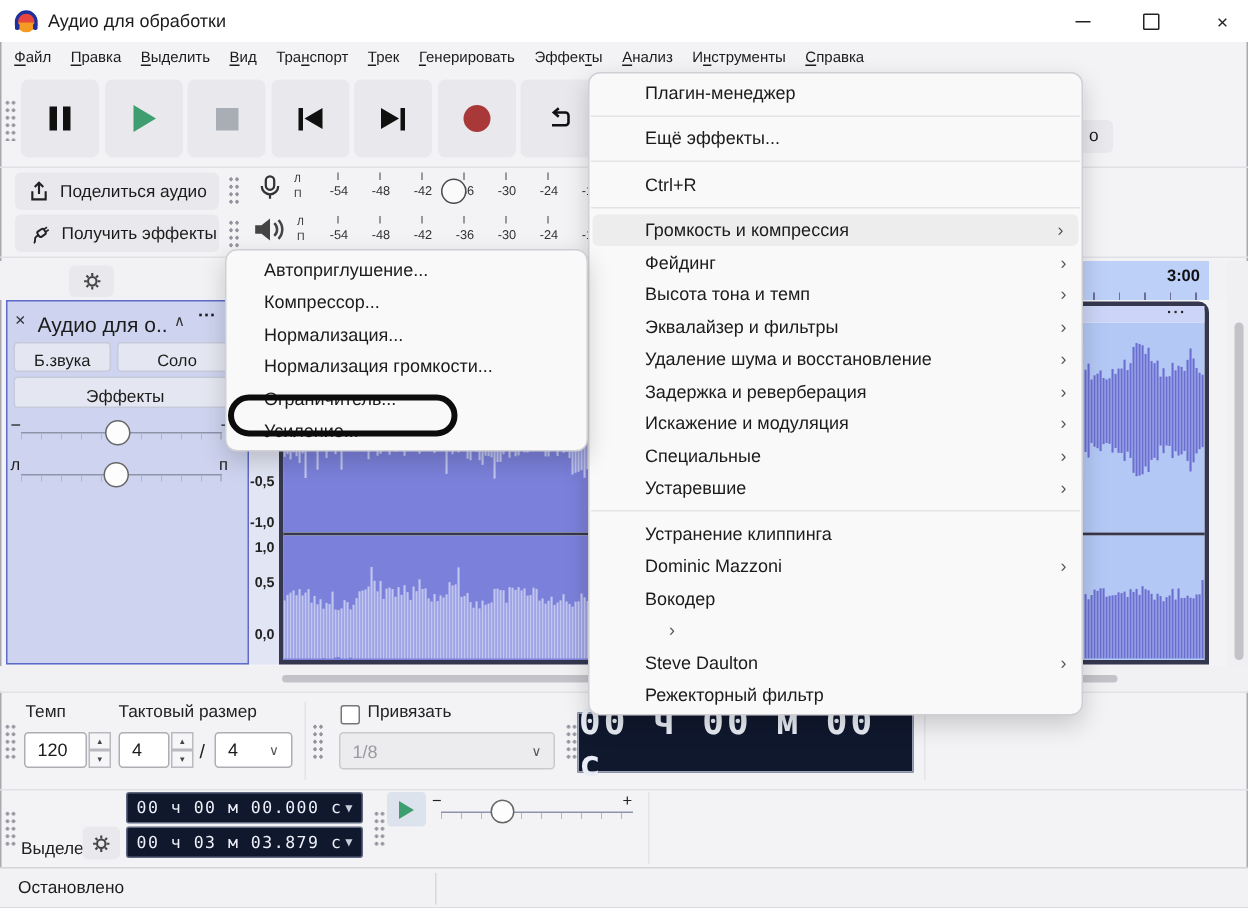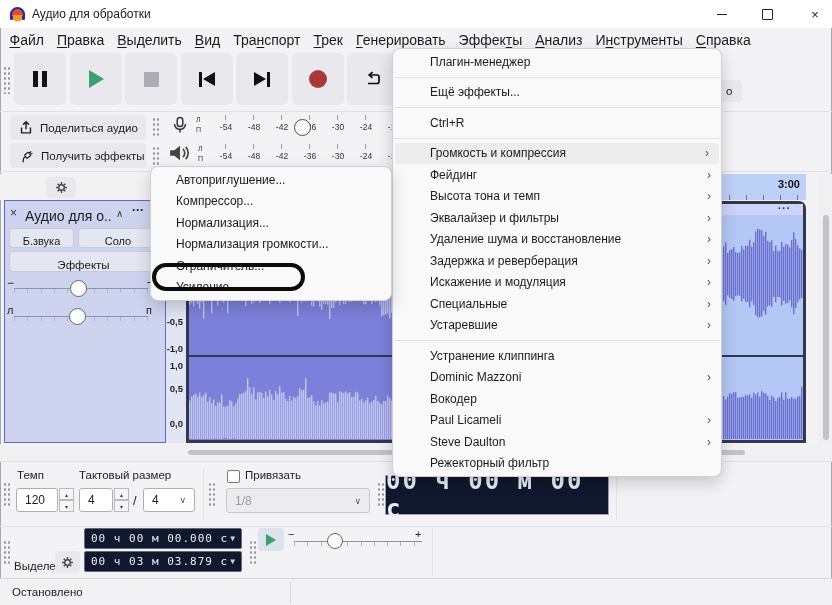--- a/index.html
+++ b/index.html
@@ -6,21 +6,21 @@
   #app{position:relative;width:832px;height:605px;background:#f3f3f6;overflow:hidden;
        font-family:"Liberation Sans",sans-serif;color:#1b1b1b;box-shadow:inset 0 0 0 1px #a8a8ae;}
   .abs{position:absolute;}
   
   .titlebar{position:absolute;left:0;top:0;width:832px;height:28px;background:#ffffff;}
   .title-text{position:absolute;left:32px;top:7px;font-size:12px;}
   .wm{position:absolute;top:0;width:44px;height:28px;display:flex;align-items:center;justify-content:center;font-size:13px;color:#222;}
   .min-line{width:10px;height:1px;background:#222;}
   .max-box{width:9px;height:9px;border:1px solid #222;border-radius:1px;}
   
-  .menubar{position:absolute;left:3px;top:28px;height:20px;display:flex;align-items:flex-end;font-size:14px;}
+  .menubar{position:absolute;left:3px;top:28px;height:20px;display:flex;align-items:center;font-size:10px;}
   .mb-item{padding:0 6.5px;}
   .mb-item u{text-underline-offset:2px;}
   
   .hline{position:absolute;left:0;width:832px;height:1px;background:#e1e1e5;}
   .tbtn{position:absolute;top:53px;width:52px;height:52px;background:#e9e9ed;border-radius:5px;display:flex;align-items:center;justify-content:center;}
   .grip{position:absolute;width:8px;background-image:radial-gradient(circle,#94949e 1px,transparent 1.3px);background-size:4px 5px;}
   .icon-pause{display:flex;gap:4px;}
   .icon-pause i{display:block;width:5px;height:16px;background:#101010;}
   .icon-play{width:0;height:0;border-left:15px solid #3f9e70;border-top:9px solid transparent;border-bottom:9px solid transparent;}
   .icon-stop{width:15px;height:15px;background:#a9adb6;}
@@ -1054,21 +1054,20 @@
         <span class="lab2">Dominic Mazzoni</span>
         <span class="sh mi-short"></span>
         <span class="ch mi-chev" style="visibility: visible;">›</span>
       </div>
       <div class="mi">
         <span class="lab2">Вокодер</span>
         <span class="sh mi-short"></span>
         <span class="ch mi-chev" style="visibility: hidden;">›</span>
       </div>
       <div class="mi">
-        <span class="lab2">Paul Licameli</span>
         <span class="sh mi-short"></span>
         <span class="ch mi-chev" style="visibility: visible;">›</span>
       </div>
       <div class="mi">
         <span class="lab2">Steve Daulton</span>
         <span class="sh mi-short"></span>
         <span class="ch mi-chev" style="visibility: visible;">›</span>
       </div>
       <div class="mi">
         <span class="lab2">Режекторный фильтр</span>

